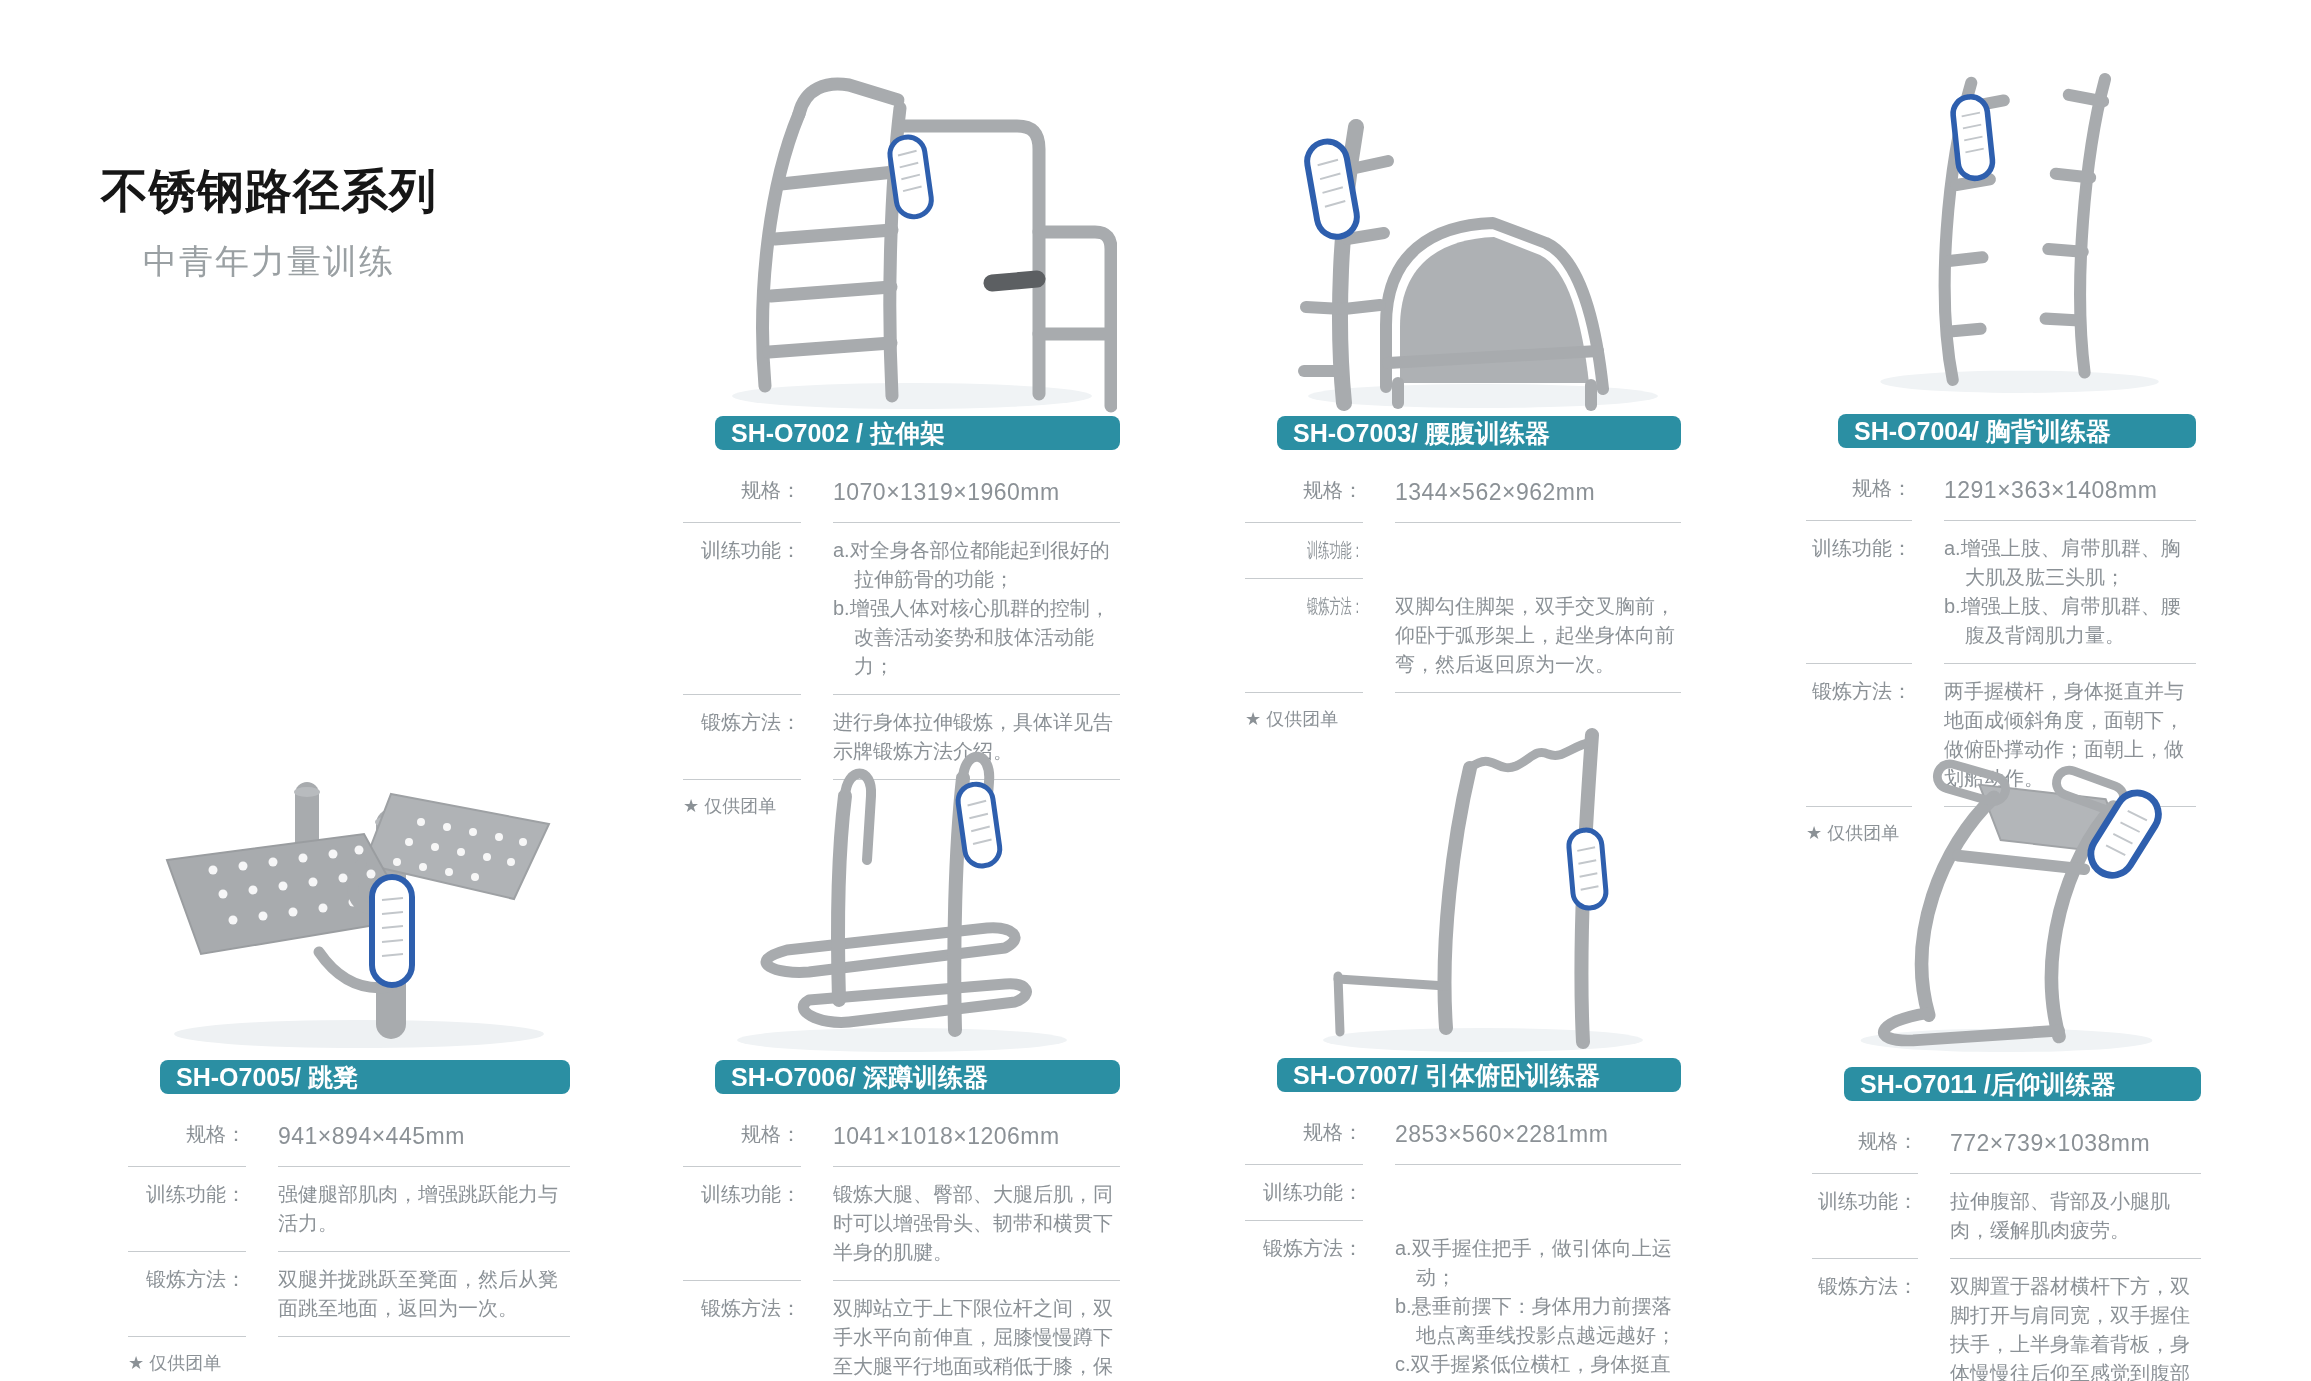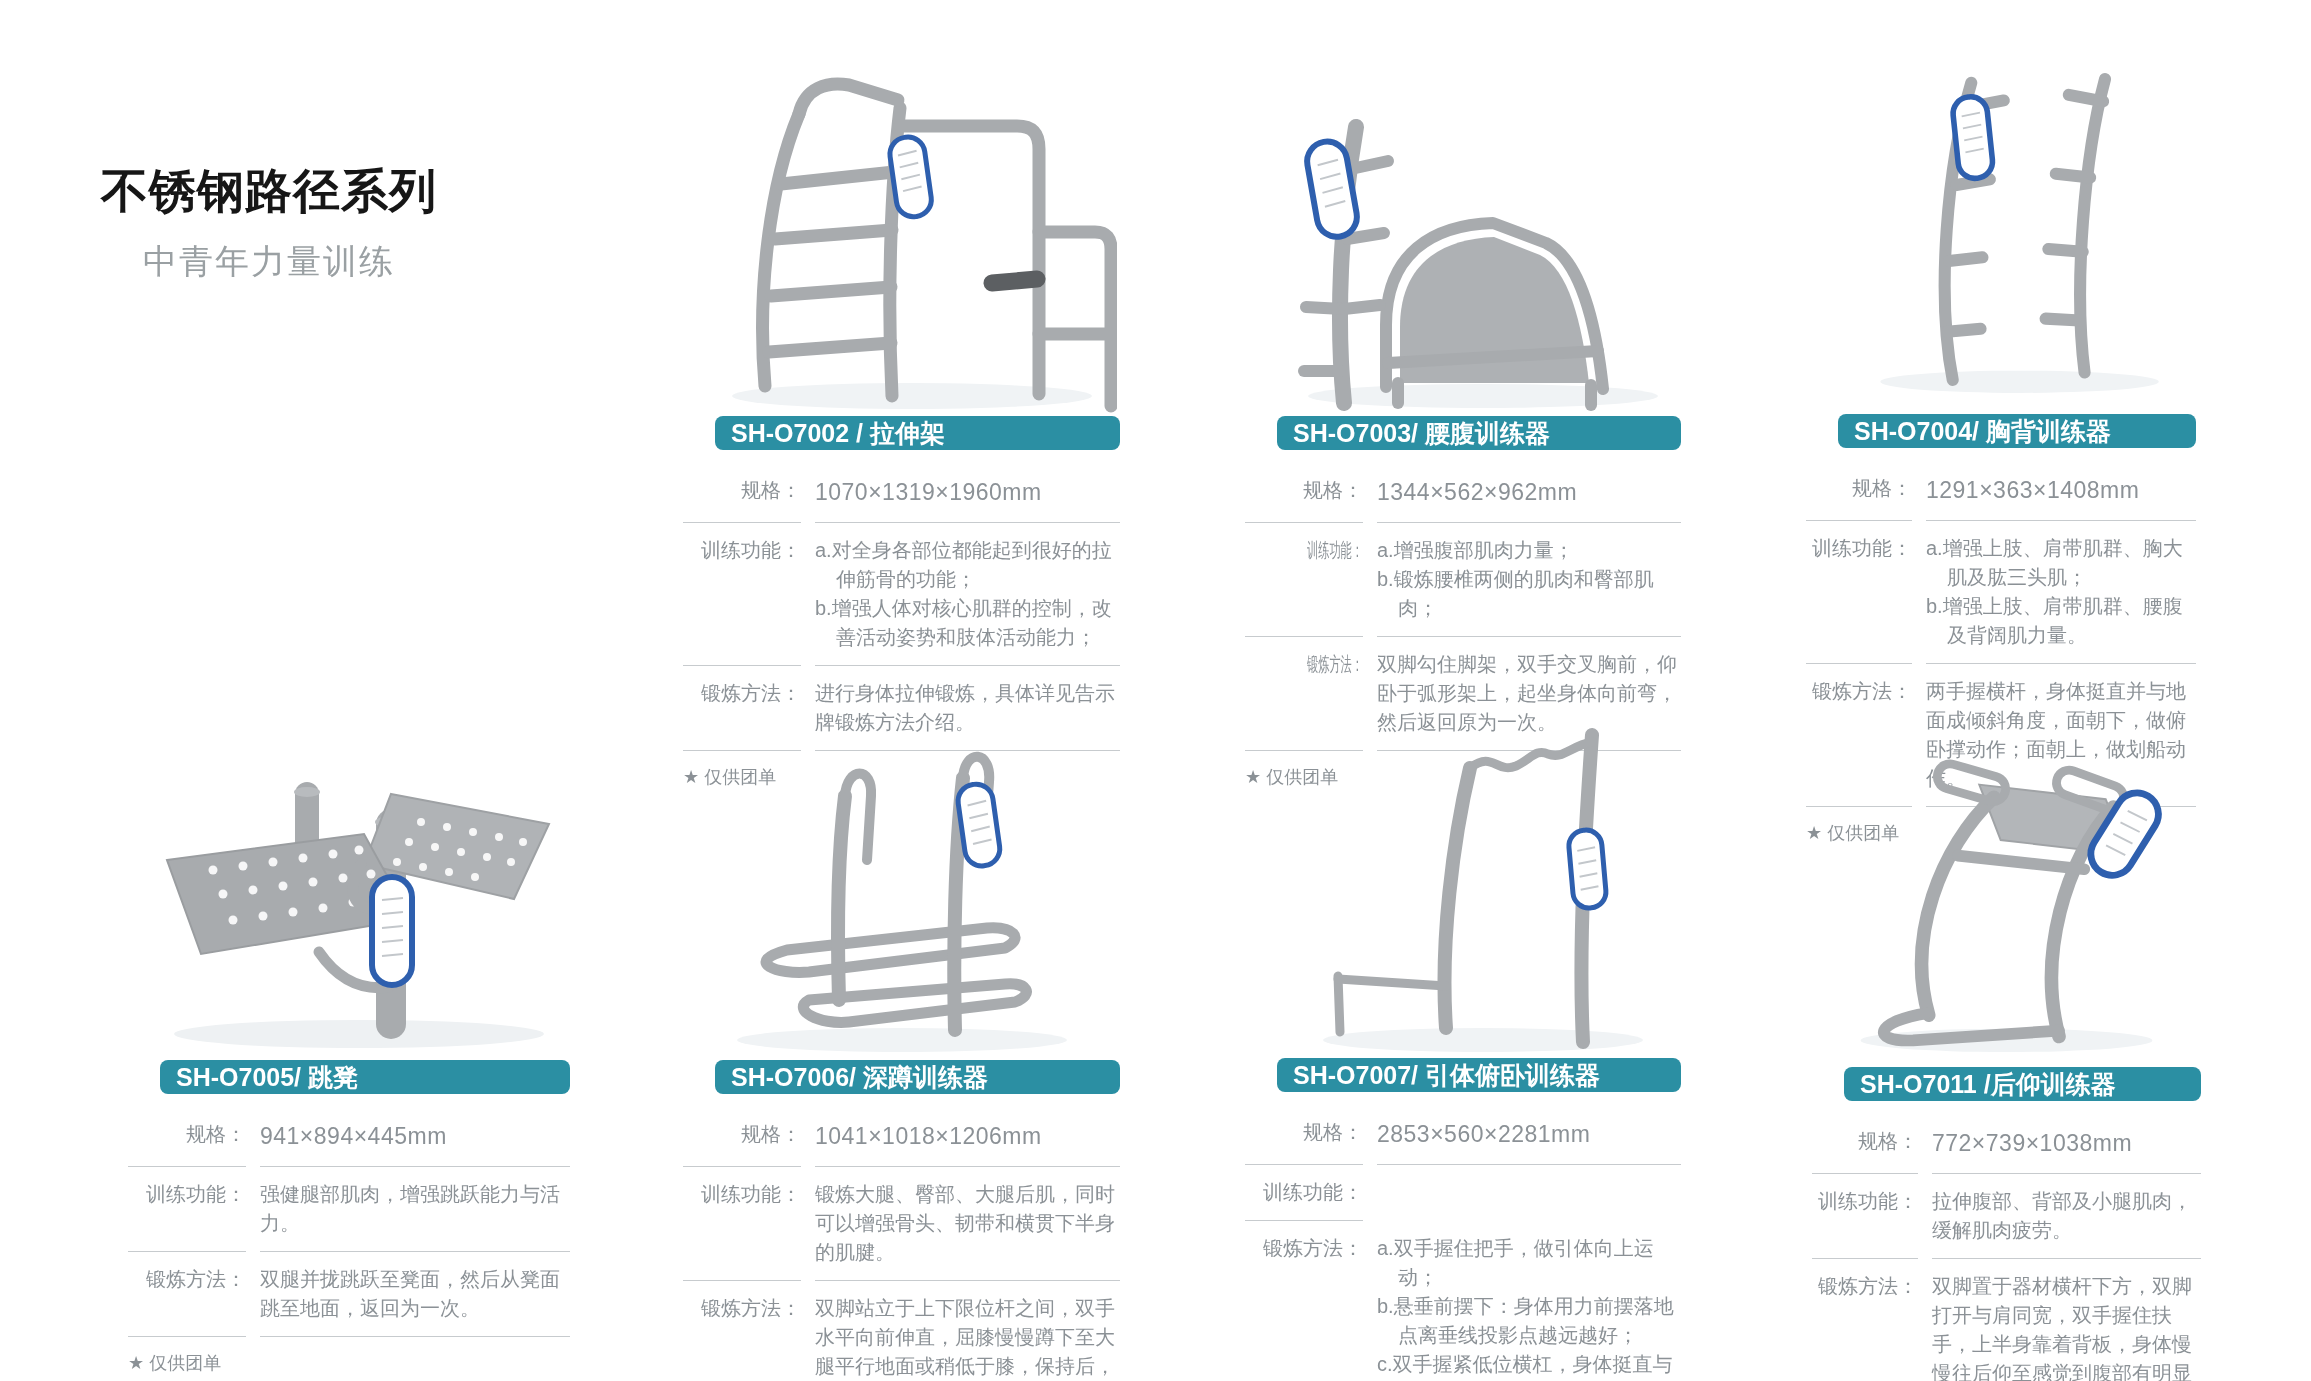--- a/index.html
+++ b/index.html
@@ -9,21 +9,21 @@
   #hdr{position:absolute;left:101px;top:160px;text-align:center;}
   #hdr .t{font-size:47px;font-weight:800;color:#161616;letter-spacing:1px;}
   #hdr .s{font-size:34px;color:#9aa0a3;margin-top:16px;letter-spacing:2px;}
   
   .card{position:absolute;}
   .figure{display:flex;align-items:flex-end;justify-content:center;width:100%;}
   .banner{height:34px;border-radius:8px;background:#2b8fa3;color:#ffffff;
           font-weight:bold;font-size:25px;line-height:35px;padding-left:16px;box-sizing:border-box;
           white-space:nowrap;overflow:hidden;margin-left:32px;}
   .specs{padding-top:26px;}
-  .row{display:grid;grid-template-columns:118px 1fr;column-gap:14px;}
+  .row{display:grid;grid-template-columns:118px 1fr;column-gap:32px;}
   .row + .row{margin-top:13px;}
   .narrow .row{grid-template-columns:106px 1fr;}
   .lbl{text-align:right;color:#8b9196;font-size:20px;line-height:1.45;
        border-bottom:1px solid #c7cbce;padding-bottom:13px;}
   .val{color:#8b9196;font-size:20px;line-height:1.45;
        border-bottom:1px solid #c7cbce;padding-bottom:13px;}
   .val p{margin:0;}
   .val p.hang{padding-left:1.05em;text-indent:-1.05em;}
   .spec-val{font-size:23px;letter-spacing:0.5px;}
   .sq{display:inline-block;transform:scaleX(0.56);transform-origin:100% 50%;white-space:nowrap;}
@@ -115,24 +115,20 @@
       </svg>
     </div>
     <div class="banner"><span>SH-O7003/ 腰腹训练器</span></div>
     <div class="specs">
       <div class="row">
         <div class="lbl">规格：</div>
         <div class="val spec-val">1344×562×962mm</div>
       </div>
       <div class="row">
         <div class="lbl"><span class="sq">训练功能：</span></div>
-        <div class="val">
-          <p class="hang">a.增强腹部肌肉力量；</p>
-          <p class="hang">b.锻炼腰椎两侧的肌肉和臀部肌肉；</p>
-        </div>
       </div>
       <div class="row">
         <div class="lbl"><span class="sq">锻炼方法：</span></div>
         <div class="val">
           <p>双脚勾住脚架，双手交叉胸前，仰卧于弧形架上，起坐身体向前弯，然后返回原为一次。</p>
         </div>
       </div>
       <div class="note">★ 仅供团单</div>
     </div>
   </div>

